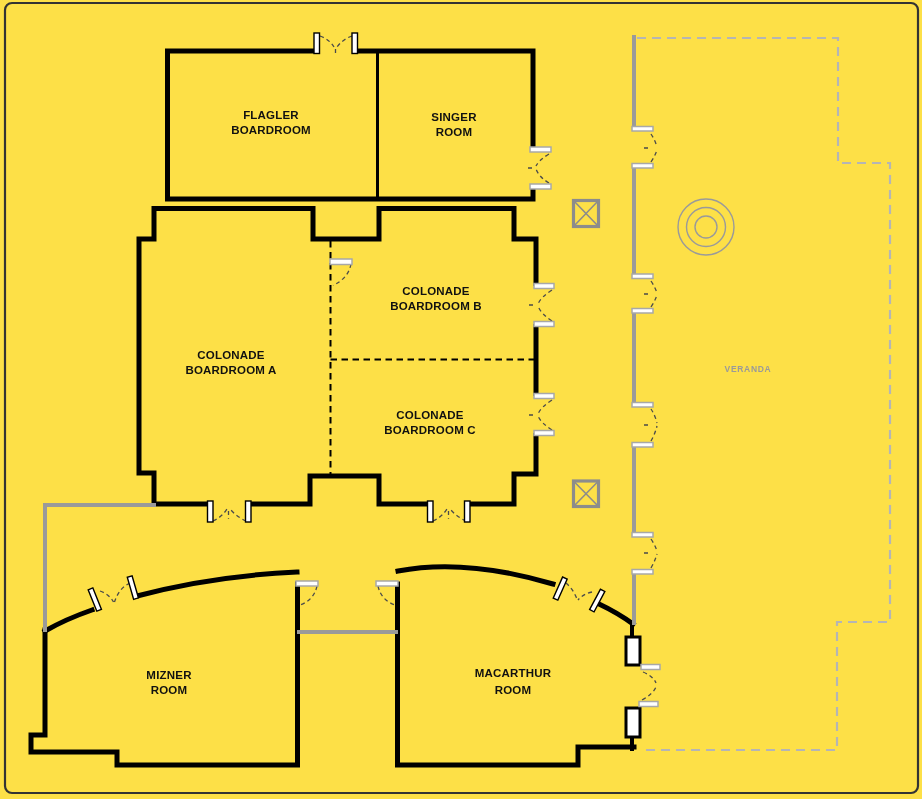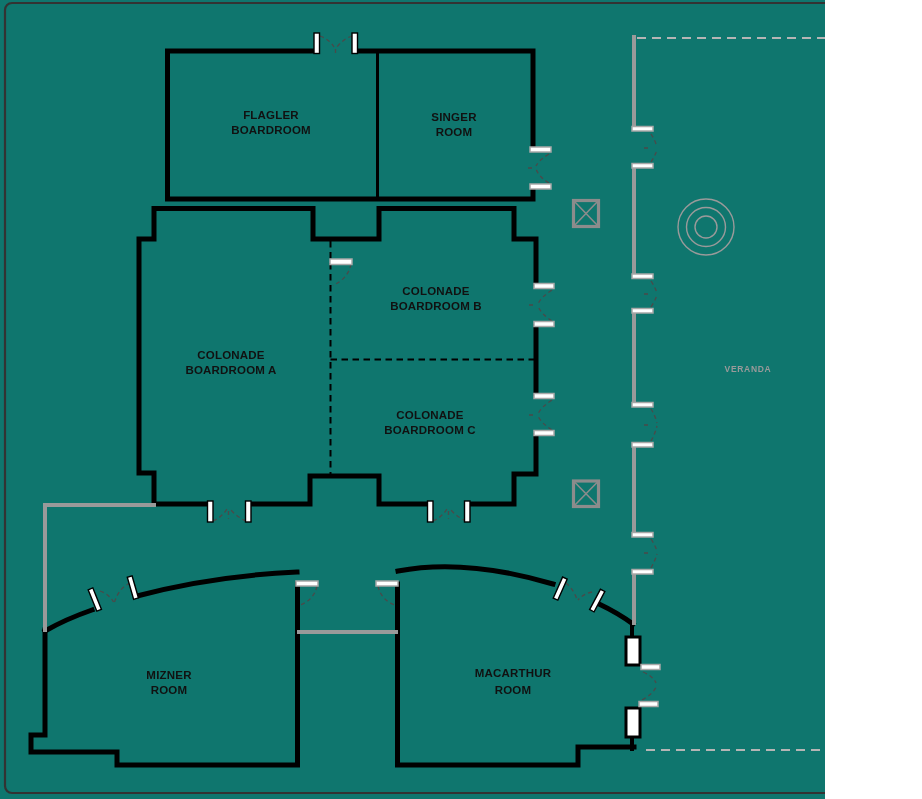--- a/index.html
+++ b/index.html
@@ -1,19 +1,19 @@
 <!DOCTYPE html>
 <html><head>
 <meta charset="utf-8">
 <style>
   html,body{margin:0;padding:0;background:#fff;}
   .stage{
     position:relative;
-    width:825px;height:799px;
-    background:#0f766e;
+    width:922px;height:799px;
+    background:#fde047;
     font-family:"Liberation Sans", sans-serif;
     overflow:hidden;
     text-align:center;
   }
   svg{display:block;}
   text.room-label{
     font-family:"Liberation Sans","DejaVu Sans",sans-serif;
     font-weight:bold;
     font-size:11.5px;
     letter-spacing:0.2px;

